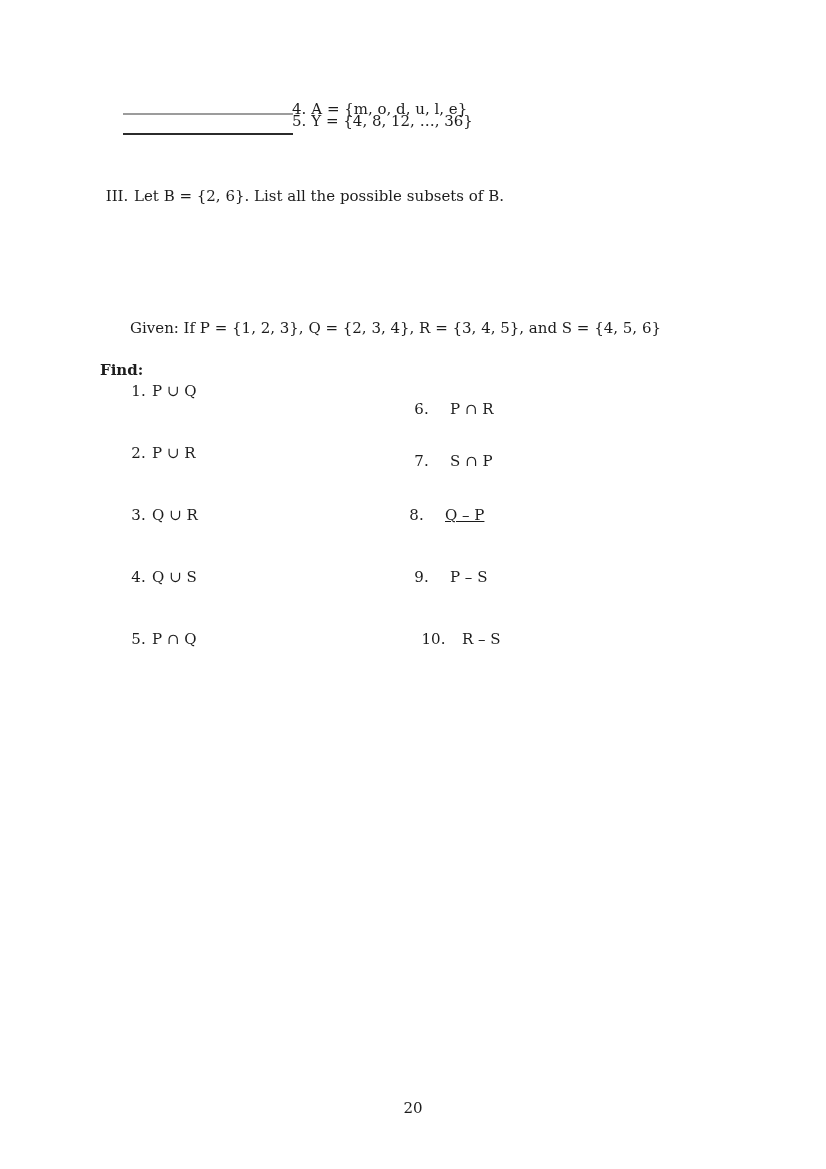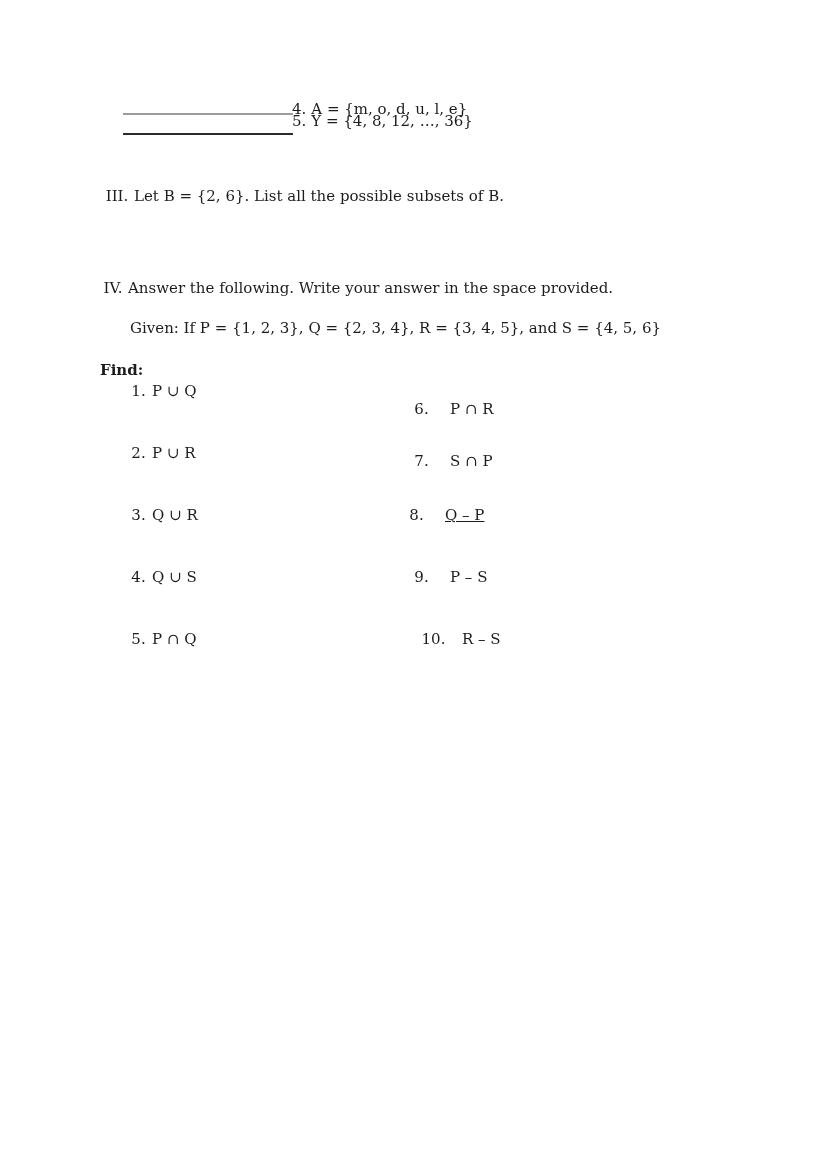--- a/index.html
+++ b/index.html
@@ -43,23 +43,20 @@
 
   <div class="blankline black" style="left:123px; top:133px;"></div>
   <div class="abs blank-text" style="left:292px; top:112px;">
     <span class="num">5.</span><span>Y = {4, 8, 12, …, 36}</span>
   </div>
 
   <div class="abs" style="left:100px; top:187px;">
     <span class="numeral w34">III.</span><span>Let B = {2, 6}. List all the possible subsets of B.</span>
   </div>
 
-  <div class="abs" style="left:98px; top:279px;">
-    <span class="numeral w30">IV.</span><span>Answer the following. Write your answer in the space provided.</span>
-  </div>
 
   <div class="abs" style="left:130px; top:319px;">Given: If P = {1, 2, 3}, Q = {2, 3, 4}, R = {3, 4, 5}, and S = {4, 5, 6}</div>
 
   <div class="abs" style="left:100px; top:361px;font-weight:bold;">Find:</div>
 
   <div class="abs" style="left:125px; top:382px;">
     <span class="item-num-left">1.</span><span>P ∪ Q</span>
   </div>
   <div class="abs" style="left:125px; top:444px;">
     <span class="item-num-left">2.</span><span>P ∪ R</span>
@@ -83,14 +80,15 @@
   <div class="abs" style="left:388px; top:506px;text-decoration:underline;">
     <span class="item-num-right">8.</span><span>Q – P</span>
   </div>
   <div class="abs" style="left:393px; top:568px;">
     <span class="item-num-right">9.</span><span>P – S</span>
   </div>
   <div class="abs" style="left:393px; top:630px;margin-left:12px;">
     <span class="item-num-right">10.</span><span>R – S</span>
   </div>
 
+  <div class="page-number">20</div>
 
 </div>
 
 </body></html>

